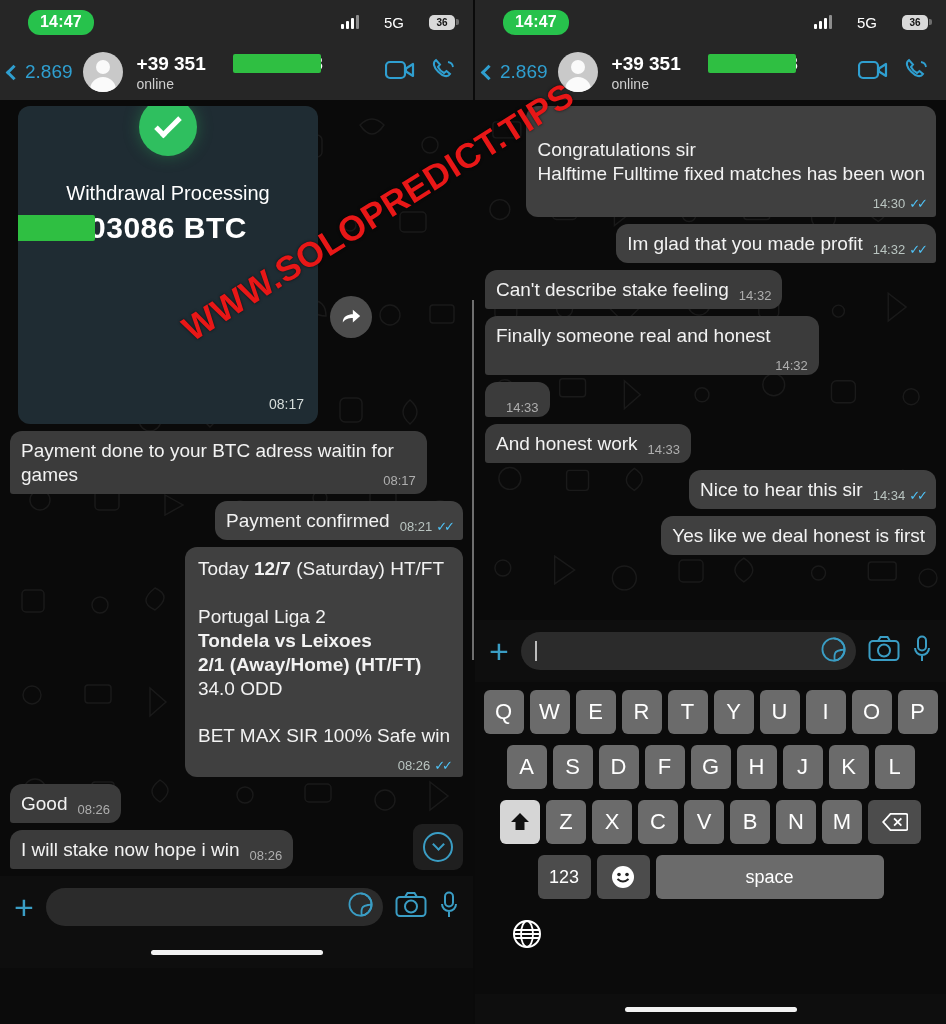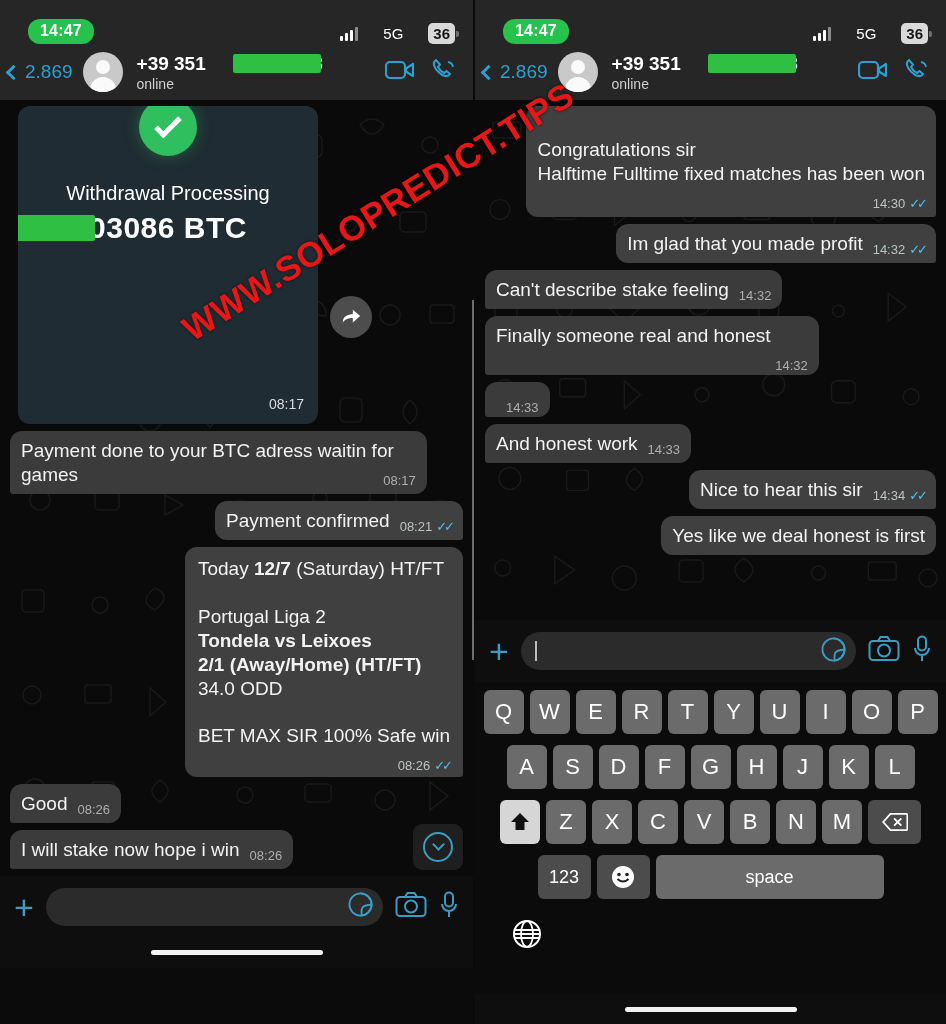--- a/index.html
+++ b/index.html
@@ -22,21 +22,21 @@
     background: #0b0b0b;
   }
   .pane-right { border-left: 2px solid #0a0a0a; }
 
   
   .statusbar {
     position: relative;
     height: 44px;
     background: #262626;
     display: flex;
-    align-items: flex-end;
+    align-items: center;
     justify-content: space-between;
     padding: 0 14px 0 28px;
   }
   .clock-pill {
     background: #27c24c;
     color: #fff;
     font-size: 16px;
     font-weight: 600;
     border-radius: 12px;
     padding: 3px 12px 4px;
@@ -45,21 +45,21 @@
   .status-right { display: flex; align-items: center; gap: 25px; }
   .signal { display: flex; align-items: flex-end; gap: 2px; height: 14px; }
   .signal i { width: 3px; background: #fff; border-radius: 1px; display: block; }
   .signal i:nth-child(1){height:5px}
   .signal i:nth-child(2){height:8px}
   .signal i:nth-child(3){height:11px}
   .signal i:nth-child(4){height:14px;background:#8d8d8d}
   .net { color: #fff; font-size: 15px; font-weight: 500; }
   .battery {
     background: #d9d9d9; color: #151515;
-    font-size: 15px; font-weight: 700;
+    font-size: 10px; font-weight: 700;
     border-radius: 5px; padding: 2px 5px 2px 5px;
     min-width: 26px; text-align: center;
   }
   .battery-wrap { display:flex; align-items:center; gap:1px; }
   .batt-nub { width:3px; height:6px; background:#6e6e6e; border-radius:0 2px 2px 0; }
 
   
   .chatheader {
     height: 56px;
     background: #262626;

